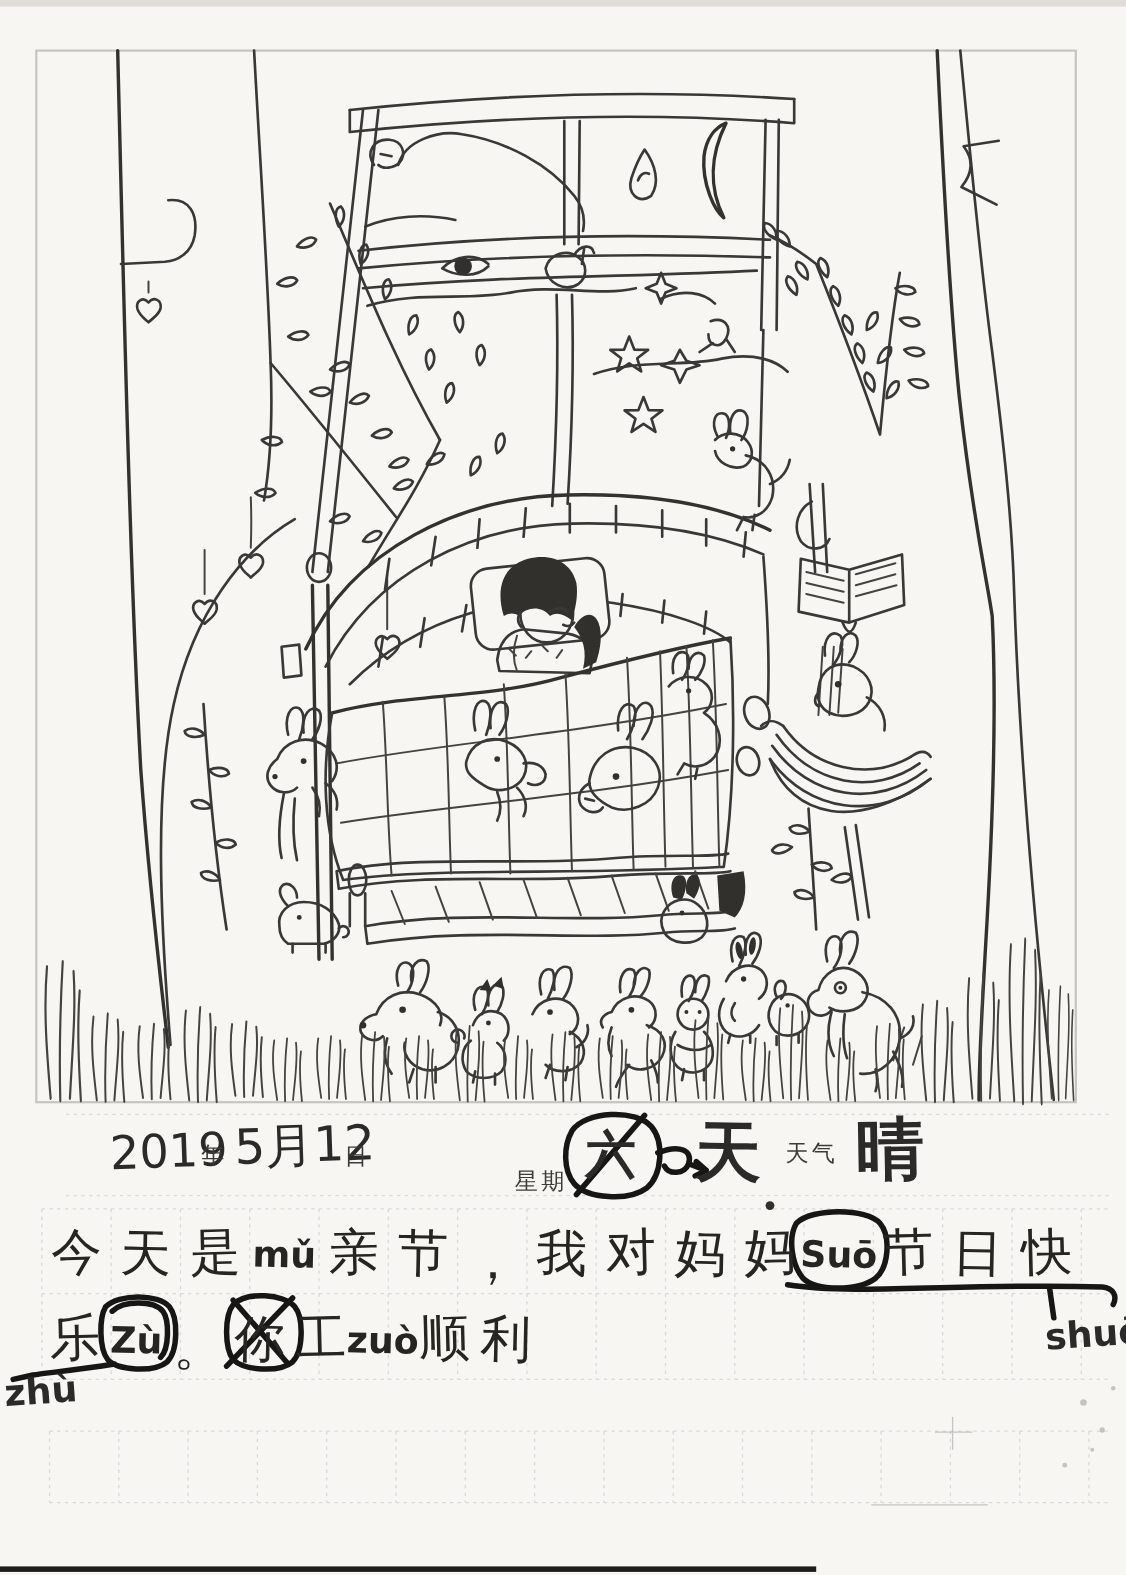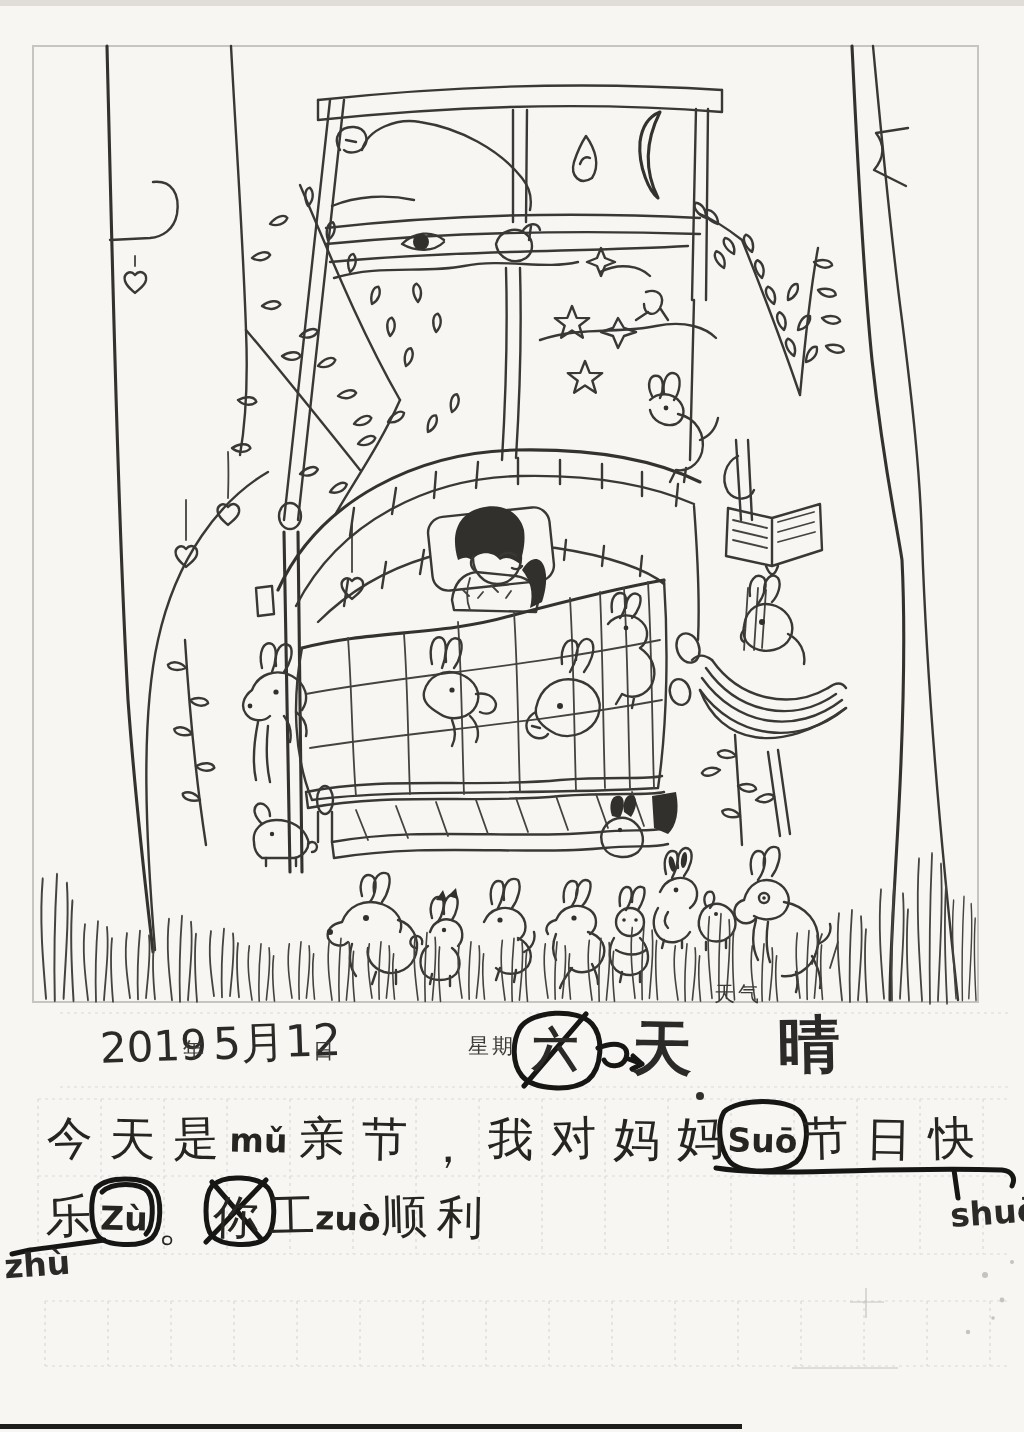--- a/index.html
+++ b/index.html
@@ -404,24 +404,24 @@
       <path class="ann" stroke-width="4" d="M716,1168 C780,1178 880,1166 1002,1170 C1012,1171 1016,1178 1012,1186"></path>
       <path class="ann" stroke-width="4" d="M954,1170 L958,1198"></path>
       <path class="ann" stroke-width="4" d="M104,1240 C72,1245 44,1248 30,1250 L12,1254"></path>
     </g>
   </svg>
 
   <div class="hw hw-num" style="left:100px;top:1026px">2019</div>
   <div class="hw label-print" style="left:183px;top:1040px">年</div>
   <div class="hw hw-num" style="left:213px;top:1020px;font-size:44px">5月12</div>
   <div class="hw label-print" style="left:313px;top:1041px">日</div>
-  <div class="hw label-print" style="left:468px;top:1036px">星期</div>
+  <div class="hw label-print" style="left:468px;top:1064px">星期</div>
   <div class="hw hw-wrong" style="left:532px;top:1026px">六</div>
   <div class="hw hw-day" style="left:632px;top:1018px">天</div>
-  <div class="hw label-print" style="left:714px;top:984px">天气</div>
+  <div class="hw label-print" style="left:714px;top:1038px">天气</div>
   <div class="hw hw-weather" style="left:778px;top:1014px">晴</div>
 
   <div class="diary-row" style="left:38px;top:1100px">
       <span class="cell">今</span>
       <span class="cell">天</span>
       <span class="cell">是</span>
       <span class="cell pinyin">mǔ</span>
       <span class="cell">亲</span>
       <span class="cell">节</span>
       <span class="cell punct">，</span>

